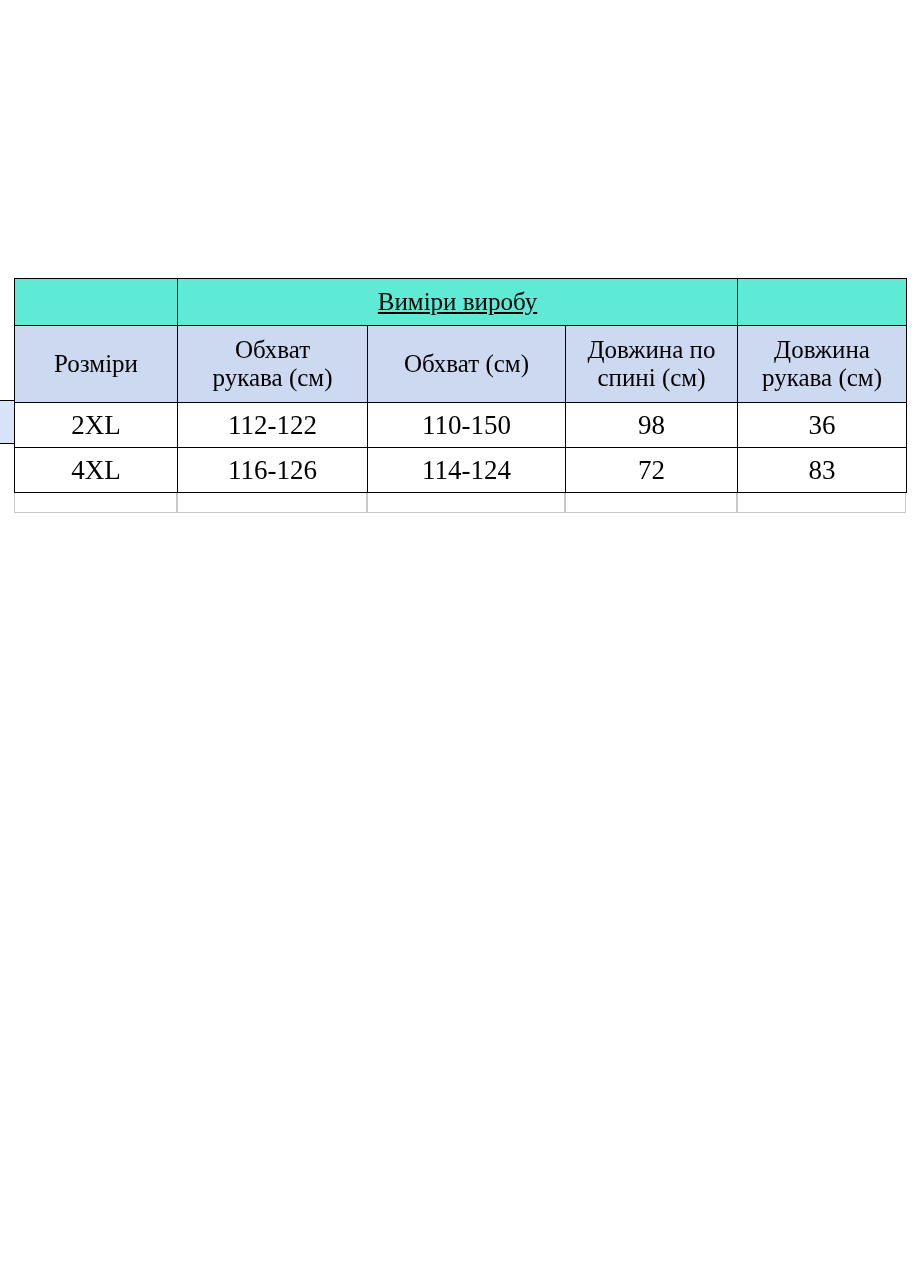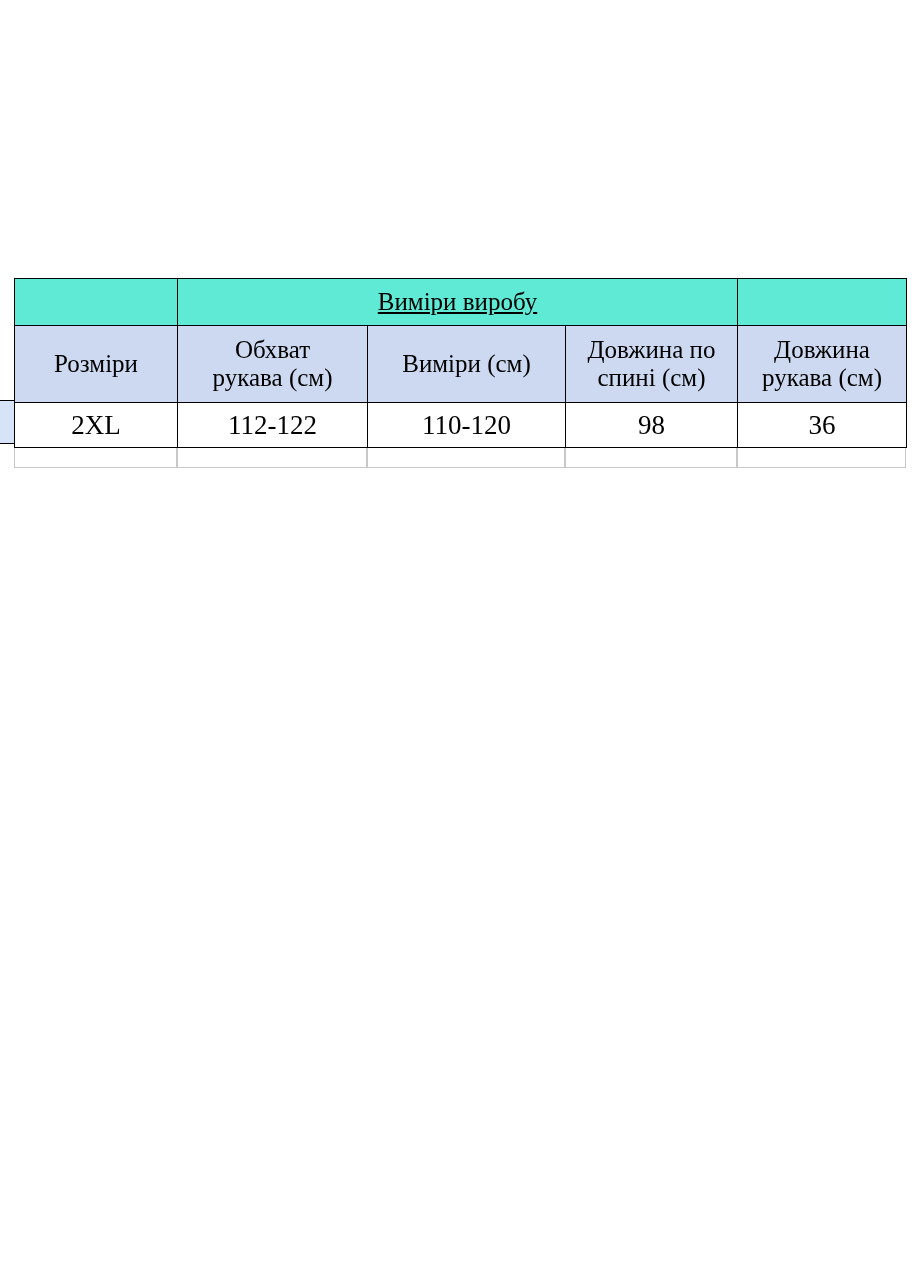--- a/index.html
+++ b/index.html
@@ -137,40 +137,47 @@
         <td colspan="3">Виміри виробу</td>
         <td></td>
       </tr>
 
       <tr class="head">
         <td>Розміри</td>
         <td>
           <span>Обхват</span><br>
           <span>рукава (см)</span>
         </td>
-        <td>Виміри (см)</td>
+        <td>Обхват (см)</td>
         <td>
           <span>Довжина по</span><br>
           <span>спині (см)</span>
         </td>
         <td>
           <span>Довжина</span><br>
           <span>рукава (см)</span>
         </td>
       </tr>
 
       <tr class="data">
         <td>2XL</td>
         <td>112-122</td>
-        <td>110-120</td>
+        <td>110-150</td>
         <td>98</td>
         <td>36</td>
       </tr>
 
 
+      <tr class="data">
+        <td>4XL</td>
+        <td>116-126</td>
+        <td>114-124</td>
+        <td>72</td>
+        <td>83</td>
+      </tr>
     </tbody>
   </table>
 
   <div class="stub">
     <div class="stub-cell s0"></div>
     <div class="stub-cell s1"></div>
     <div class="stub-cell s2"></div>
     <div class="stub-cell s3"></div>
     <div class="stub-cell s4"></div>
   </div>

